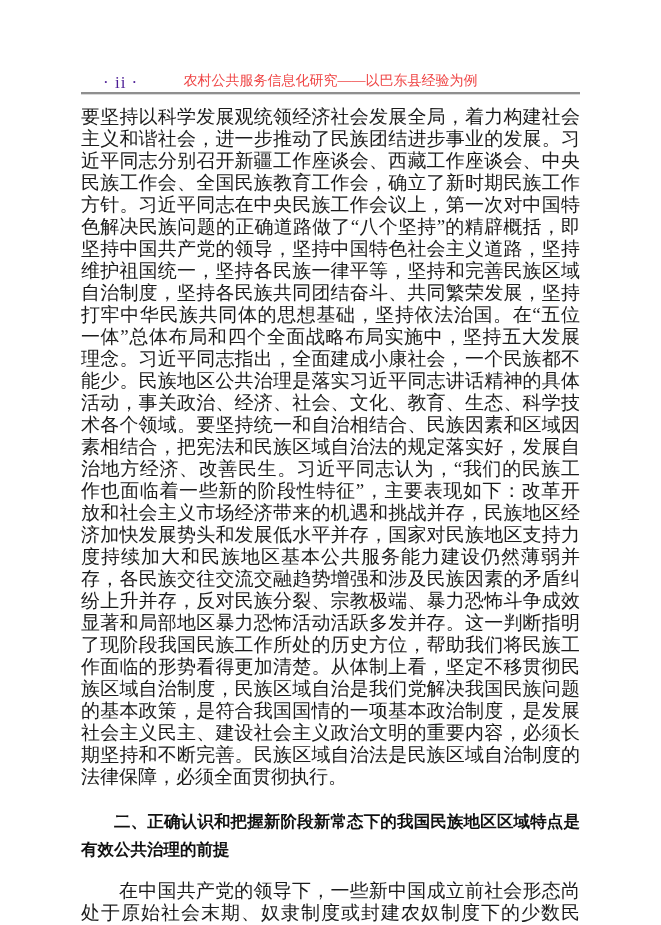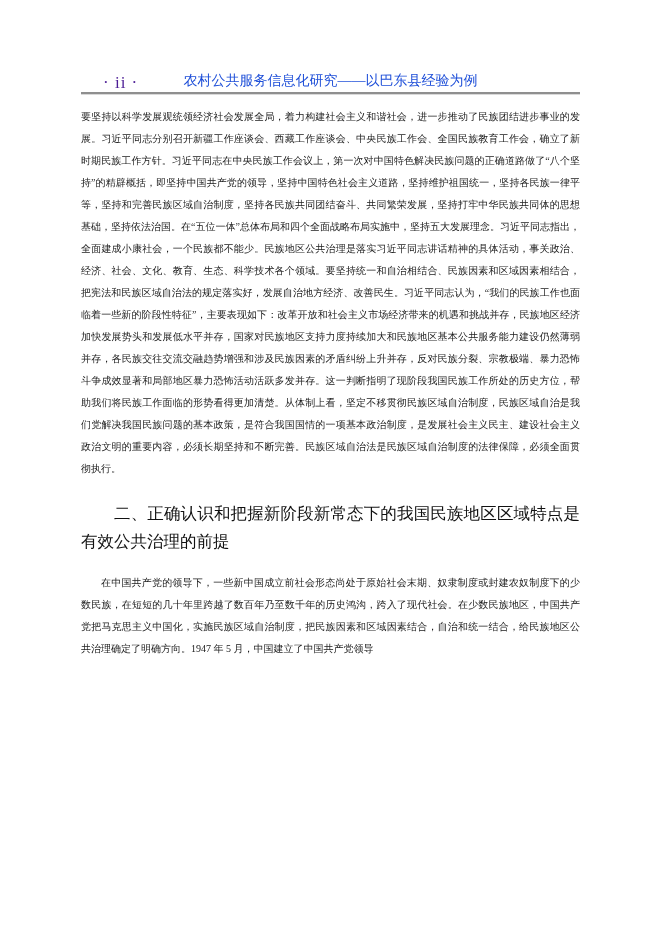--- a/index.html
+++ b/index.html
@@ -35,45 +35,45 @@
     color: #4c1d95;
     margin-left: 16px;
   }
   .running-title {
     position: absolute;
     left: 0;
     right: 0;
     top: 0;
     text-align: center;
     font-size: 14px;
-    color: #1d4ed8;
+    color: #ef4444;
     white-space: nowrap;
   }
   
   .page-body {
     position: absolute;
     top: 106px;
     left: 81px;
     width: 499px;
   }
   .body-paragraph {
     margin: 0;
-    font-size: 10px;
+    font-size: 19px;
     line-height: 22px;
     text-align: justify;
     text-indent: 2em;
     color: #1b1b1b;
   }
   .body-paragraph.no-indent {
     text-indent: 0;
   }
   .section-heading {
     margin: 19px 0 17px 0;
     font-family: "Liberation Sans", "DejaVu Sans", sans-serif;
-    font-weight: normal;
+    font-weight: bold;
     font-size: 16.5px;
     line-height: 28px;
     text-align: justify;
     text-indent: 2em;
     color: #111111;
   }
 </style>
 </head>
 <body>
 

